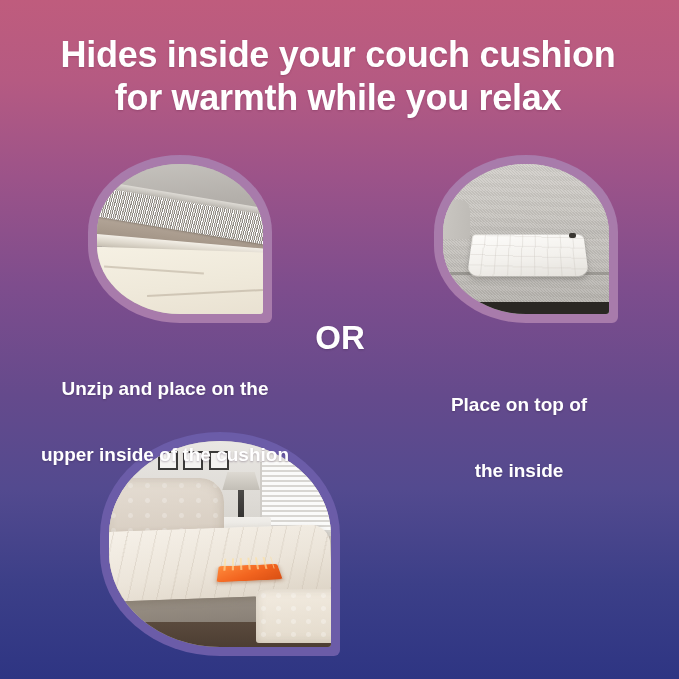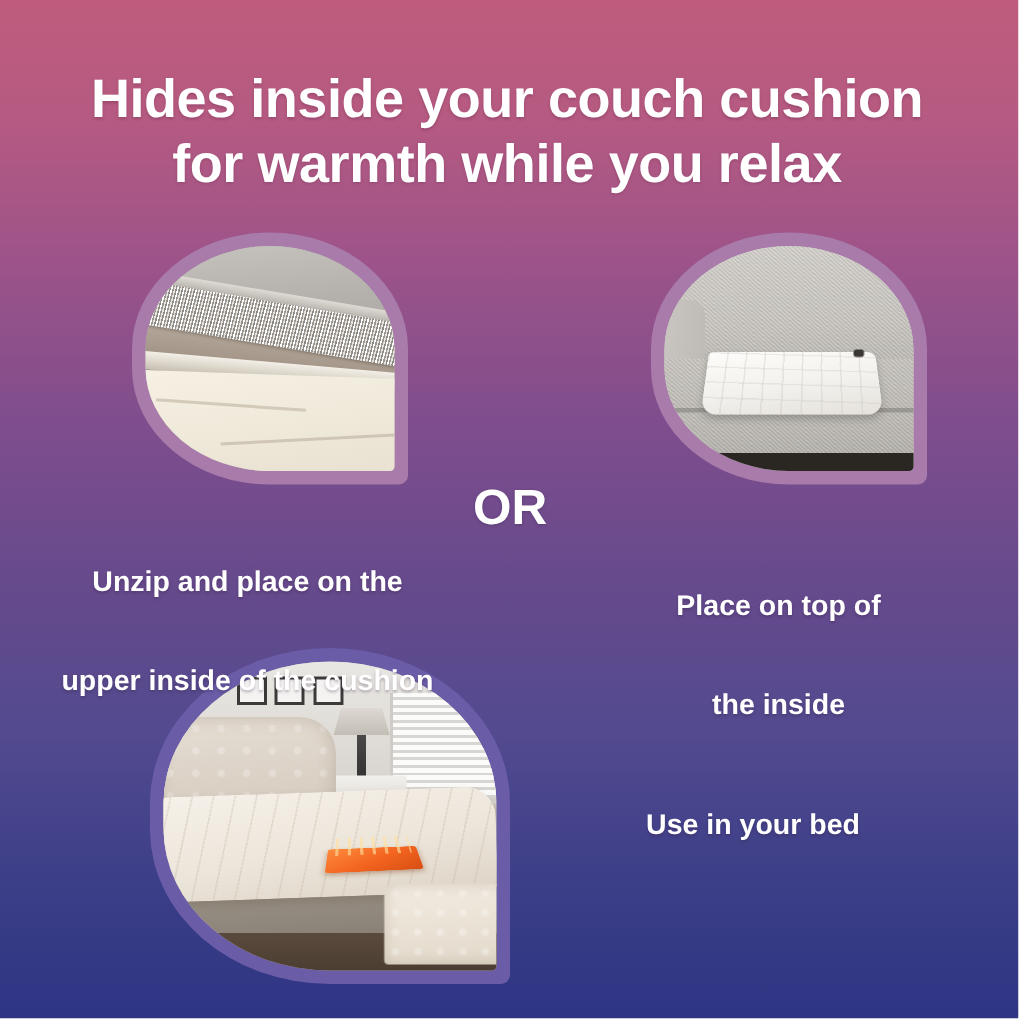--- a/index.html
+++ b/index.html
@@ -22,21 +22,21 @@
         #654a8c 58%,
         #534a8f 72%,
         #3c3f88 86%,
         #2e3583 100%);
     overflow:hidden;
   }
 
   
   .headline {
     position:absolute;
-    left:0; top:44px;
+    left:0; top:33px;
     width:676px;
     text-align:center;
     color:#ffffff;
     font-weight:700;
     font-size:36px;
     line-height:43px;
     letter-spacing:-0.3px;
     text-shadow:0 1px 2px rgba(80,25,55,0.25);
   }
   .headline .hl-line { display:block; white-space:nowrap; }
@@ -338,16 +338,15 @@
   </div>
 
   <div id="or-divider">OR</div>
 
   <div class="caption" id="caption-right">
     <span class="cap-line">Place on top of</span>
     <span class="cap-line">the inside</span>
   </div>
 
   <div class="caption" id="caption-bed">
-    <span class="cap-line">Use in your bed</span>
   </div>
 
 </div>
 
 </body></html>

